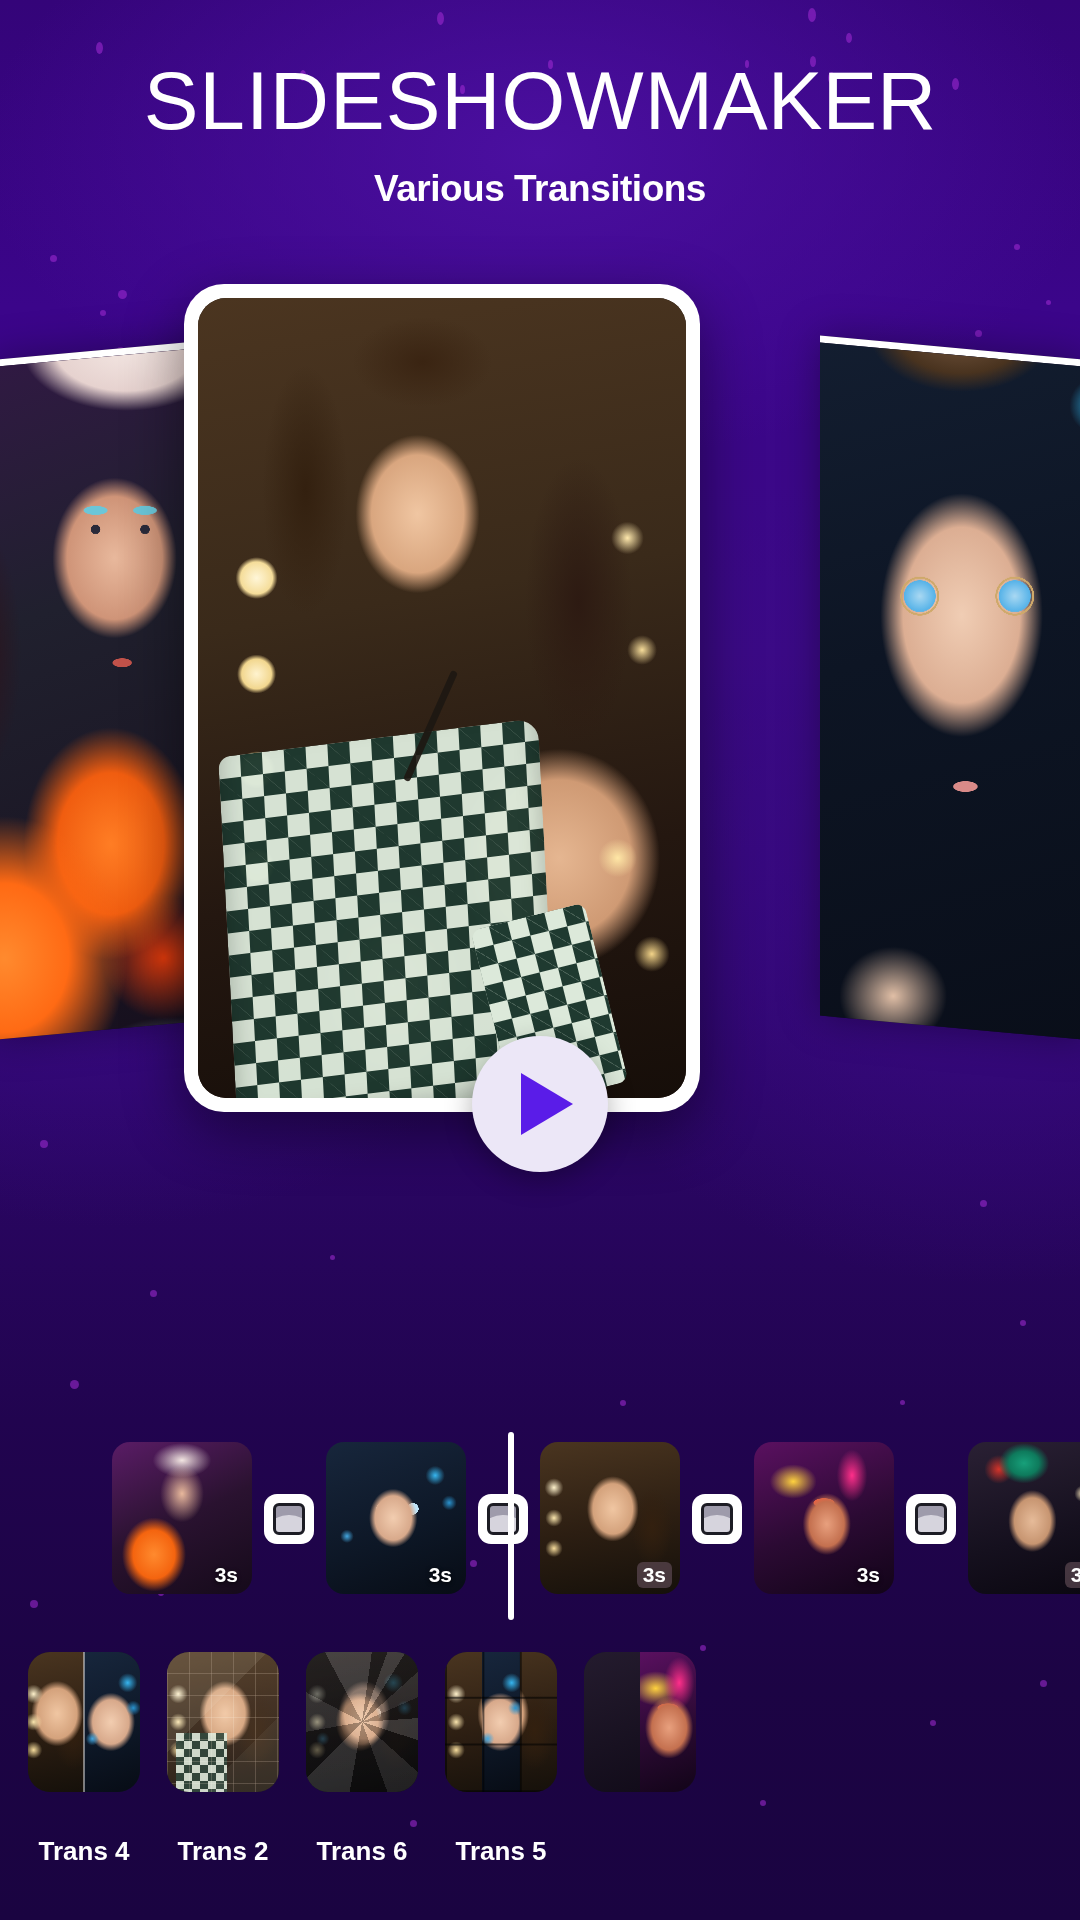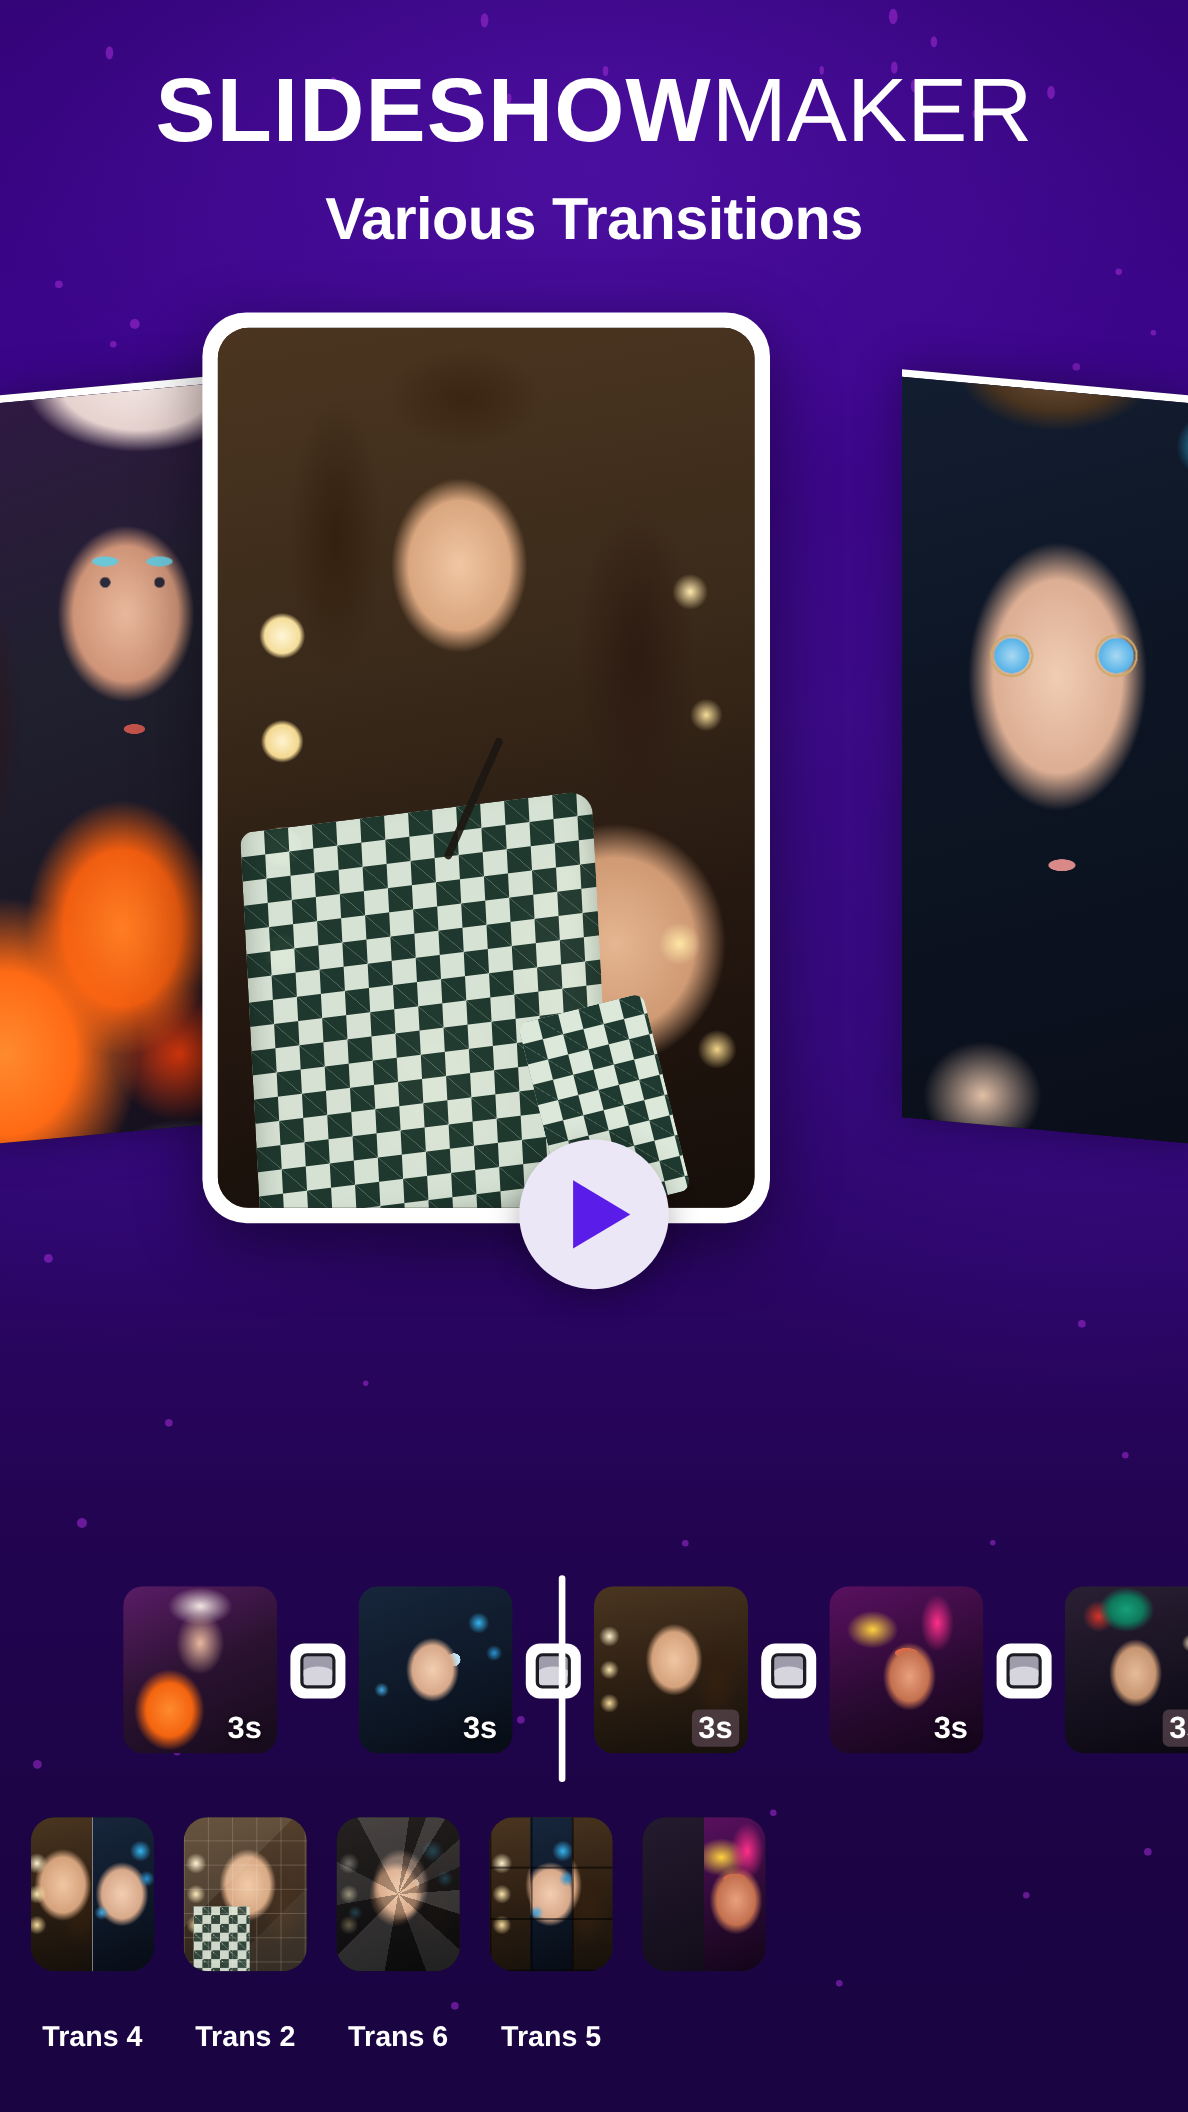--- a/index.html
+++ b/index.html
@@ -26,25 +26,25 @@
   .particles{ position:absolute; inset:0; pointer-events:none; }
   .pt{ position:absolute; border-radius:50%; background:#a42bd6; opacity:.55; }
 
   
   .header{ position:absolute; top:0; left:0; width:1080px; text-align:center; z-index:6; }
   .title{
     margin-top:60px;
     font-size:82px; line-height:1.0; color:#ffffff; letter-spacing:-1px;
     white-space:nowrap;
   }
-  .title .strong{ font-weight:700; letter-spacing:1px; }
+  .title .strong{ font-weight:400; letter-spacing:1px; }
   .title .light{ font-weight:300; letter-spacing:0px; }
   .subtitle{
     margin-top:26px;
-    font-size:54px; font-weight:700; color:#ffffff; letter-spacing:-0.5px;
+    font-size:37px; font-weight:700; color:#ffffff; letter-spacing:-0.5px;
   }
 
   
   .side{
     position:absolute; z-index:2;
     overflow:hidden;
     background:#140233;
     box-shadow:0 0 40px rgba(0,0,0,.35);
   }
   .side .inner{ position:absolute; inset:0; }
@@ -221,21 +221,21 @@
     position:relative;
     width:140px; height:152px;
     border-radius:18px;
     overflow:hidden;
     flex:0 0 auto;
     cursor:pointer;
   }
   .tl-clip .art{ position:absolute; inset:0; }
   .dur{
     position:absolute; right:8px; bottom:6px;
-    color:#ffffff; font-size:28px; font-weight:700;
+    color:#ffffff; font-size:21px; font-weight:700;
     text-shadow:0 1px 4px rgba(0,0,0,.8);
     padding:1px 6px; border-radius:6px;
     line-height:1.15;
   }
   .dur.chip{ background:rgba(90,70,80,.72); text-shadow:none; }
   .tl-trans{
     position:relative; flex:0 0 auto;
     width:50px; height:50px;
     margin-top:52px; margin-left:-14px; margin-right:-14px;
     border-radius:13px;

